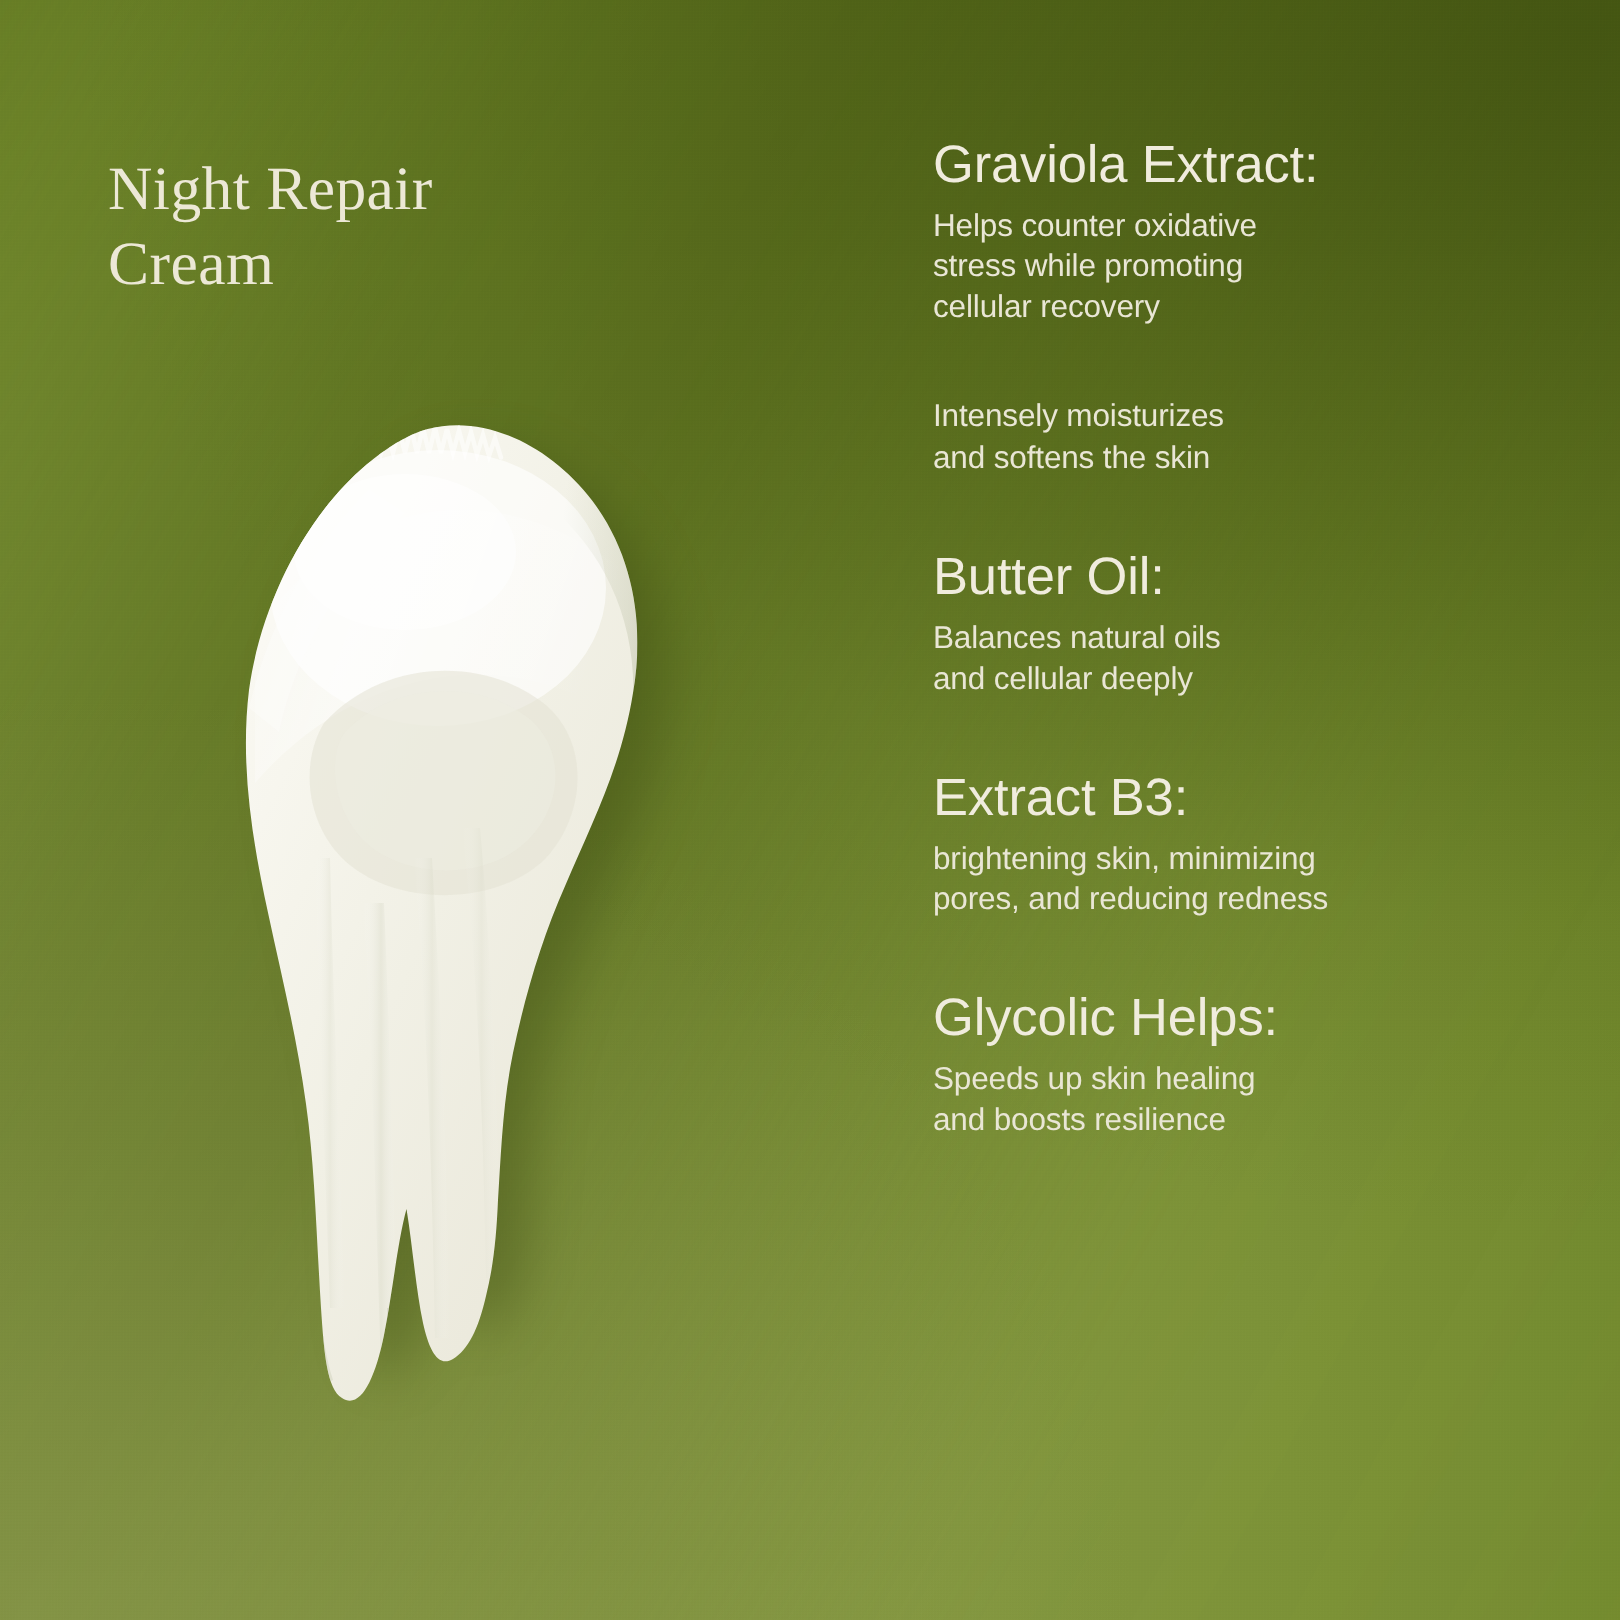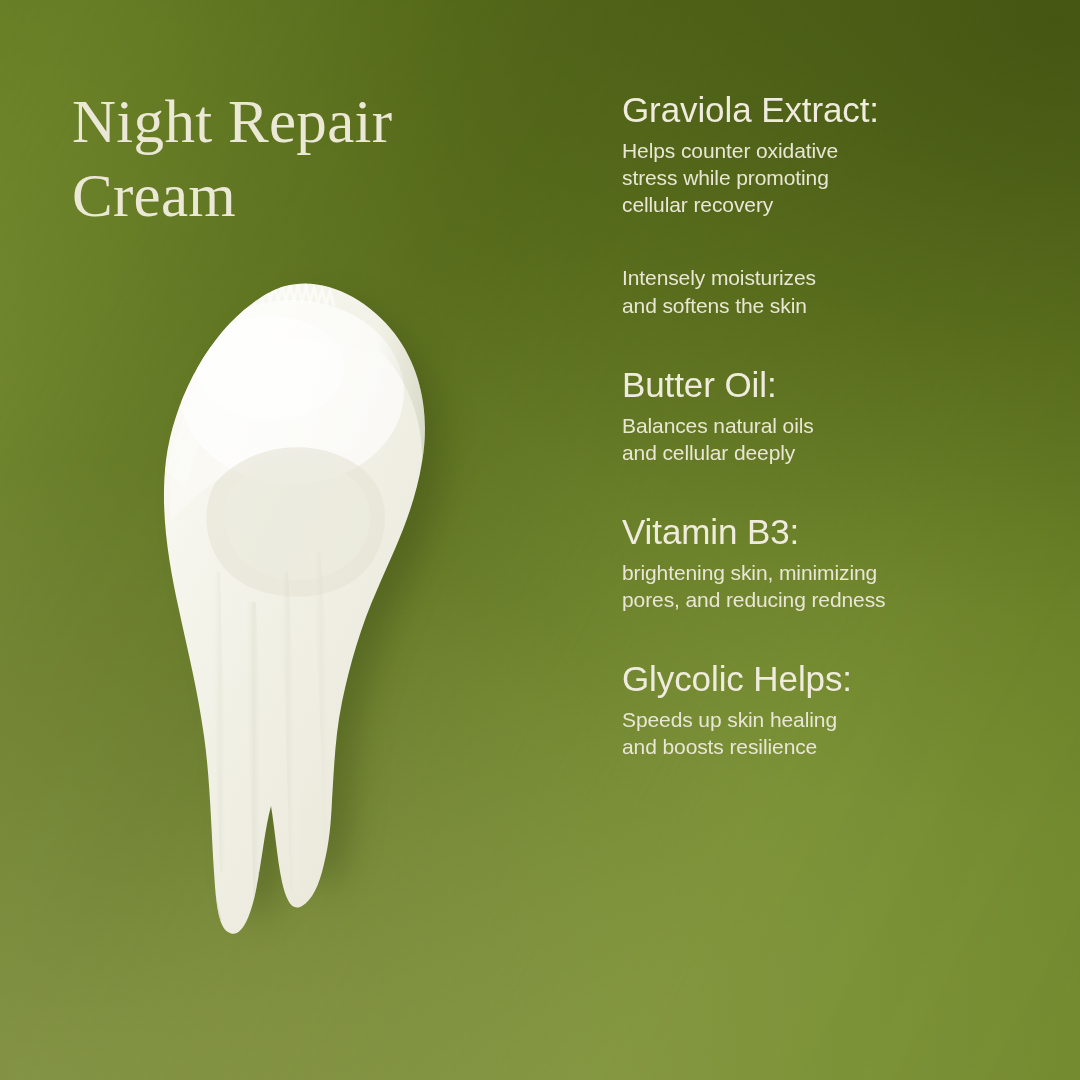--- a/index.html
+++ b/index.html
@@ -54,25 +54,25 @@
       repeating-linear-gradient(0deg, rgba(255,255,255,0.05) 0 1px, rgba(0,0,0,0.05) 1px 2px),
       repeating-linear-gradient(90deg, rgba(255,255,255,0.04) 0 1px, rgba(0,0,0,0.04) 1px 2px);
     mix-blend-mode: overlay;
     pointer-events: none;
   }
 
   
   .title {
     position: absolute;
     left: 72px;
-    top: 85px;
+    top: 100px;
     width: 470px;
     font-family: "Liberation Serif", "DejaVu Serif", serif;
     font-weight: 400;
-    font-size: 61px;
+    font-size: 41px;
     line-height: 1.22;
     letter-spacing: 0.3px;
     color: #ece8d6;
     white-space: pre-line;
   }
 
   
   .swatch-wrap {
     position: absolute;
     left: 150px;
@@ -271,21 +271,21 @@
 and softens the skin</div>
     </div>
 
     <div class="ing">
       <div class="ing-name">Butter Oil:</div>
       <div class="ing-desc">Balances natural oils
 and cellular deeply</div>
     </div>
 
     <div class="ing">
-      <div class="ing-name">Vitamin B3:</div>
+      <div class="ing-name">Extract B3:</div>
       <div class="ing-desc">brightening skin, minimizing
 pores, and reducing redness</div>
     </div>
 
     <div class="ing">
       <div class="ing-name">Glycolic Helps:</div>
       <div class="ing-desc">Speeds up skin healing
 and boosts resilience</div>
     </div>
 

